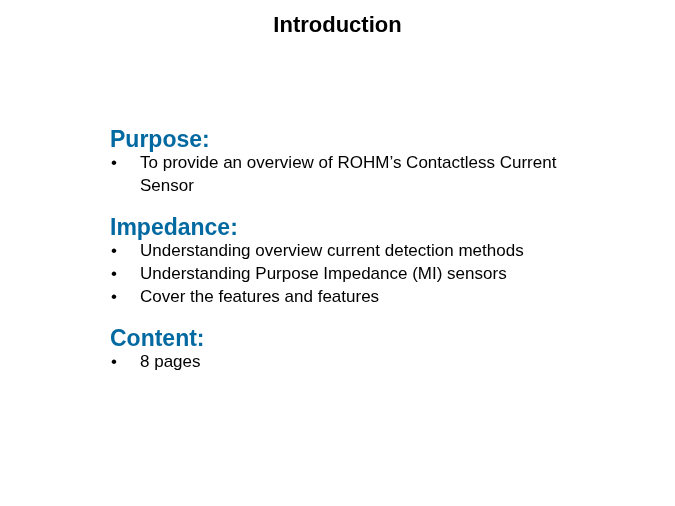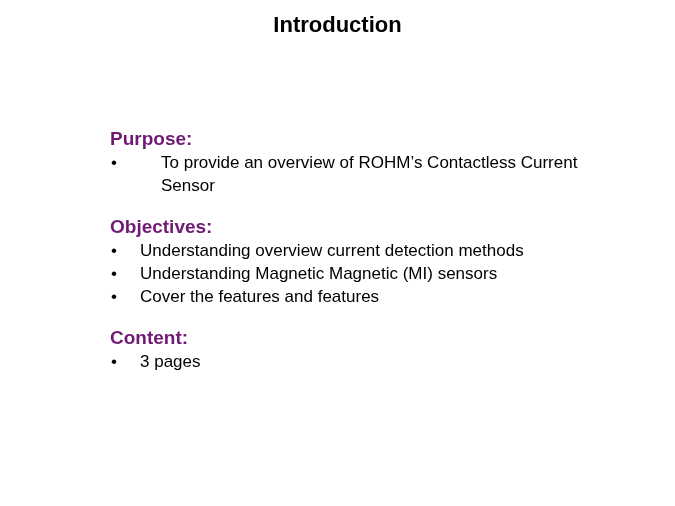--- a/index.html
+++ b/index.html
@@ -41,25 +41,25 @@
     top: 128px;
     width: 500px;
   }
   .section {
     margin: 0 0 19px 0;
   }
   .section:last-child {
     margin-bottom: 4px;
   }
   .section-heading {
-    font-size: 19px;
+    font-size: 23px;
     font-weight: bold;
     line-height: 22px;
     margin: 0 0 1px 0;
-    color: #701a75;
+    color: #0369a1;
     white-space: nowrap;
   }
   .bullet-list {
     list-style: none;
     margin: 0;
     padding: 0;
   }
   .bullet-item {
     position: relative;
     font-size: 17px;
@@ -76,21 +76,20 @@
     font-size: 17px;
     line-height: 23px;
     text-align: left;
     color: #000000;
   }
   .bullet-text {
     display: block;
   }
   .wrap-narrow {
     max-width: 425px;
-    margin-left: 21px;
   }
 </style>
 </head>
 <body>
 
 <div class="slide">
 
   <div class="slide-title">Introduction</div>
 
   <div class="body-block">
@@ -99,41 +98,41 @@
       <div class="section-heading">Purpose:</div>
       <ul class="bullet-list">
         <li class="bullet-item">
           <span class="bullet-marker">•</span>
           <span class="bullet-text wrap-narrow">To provide an overview of ROHM’s Contactless Current Sensor</span>
         </li>
       </ul>
     </div>
 
     <div class="section">
-      <div class="section-heading">Objectives:</div>
+      <div class="section-heading">Impedance:</div>
       <ul class="bullet-list">
         <li class="bullet-item">
           <span class="bullet-marker">•</span>
           <span class="bullet-text">Understanding overview current detection methods</span>
         </li>
         <li class="bullet-item">
           <span class="bullet-marker">•</span>
-          <span class="bullet-text">Understanding Magnetic Magnetic (MI) sensors</span>
+          <span class="bullet-text">Understanding Purpose Impedance (MI) sensors</span>
         </li>
         <li class="bullet-item">
           <span class="bullet-marker">•</span>
           <span class="bullet-text">Cover the features and features</span>
         </li>
       </ul>
     </div>
 
     <div class="section">
       <div class="section-heading">Content:</div>
       <ul class="bullet-list">
         <li class="bullet-item">
           <span class="bullet-marker">•</span>
-          <span class="bullet-text">3 pages</span>
+          <span class="bullet-text">8 pages</span>
         </li>
       </ul>
     </div>
 
   </div>
 </div>
 
 </body></html>

